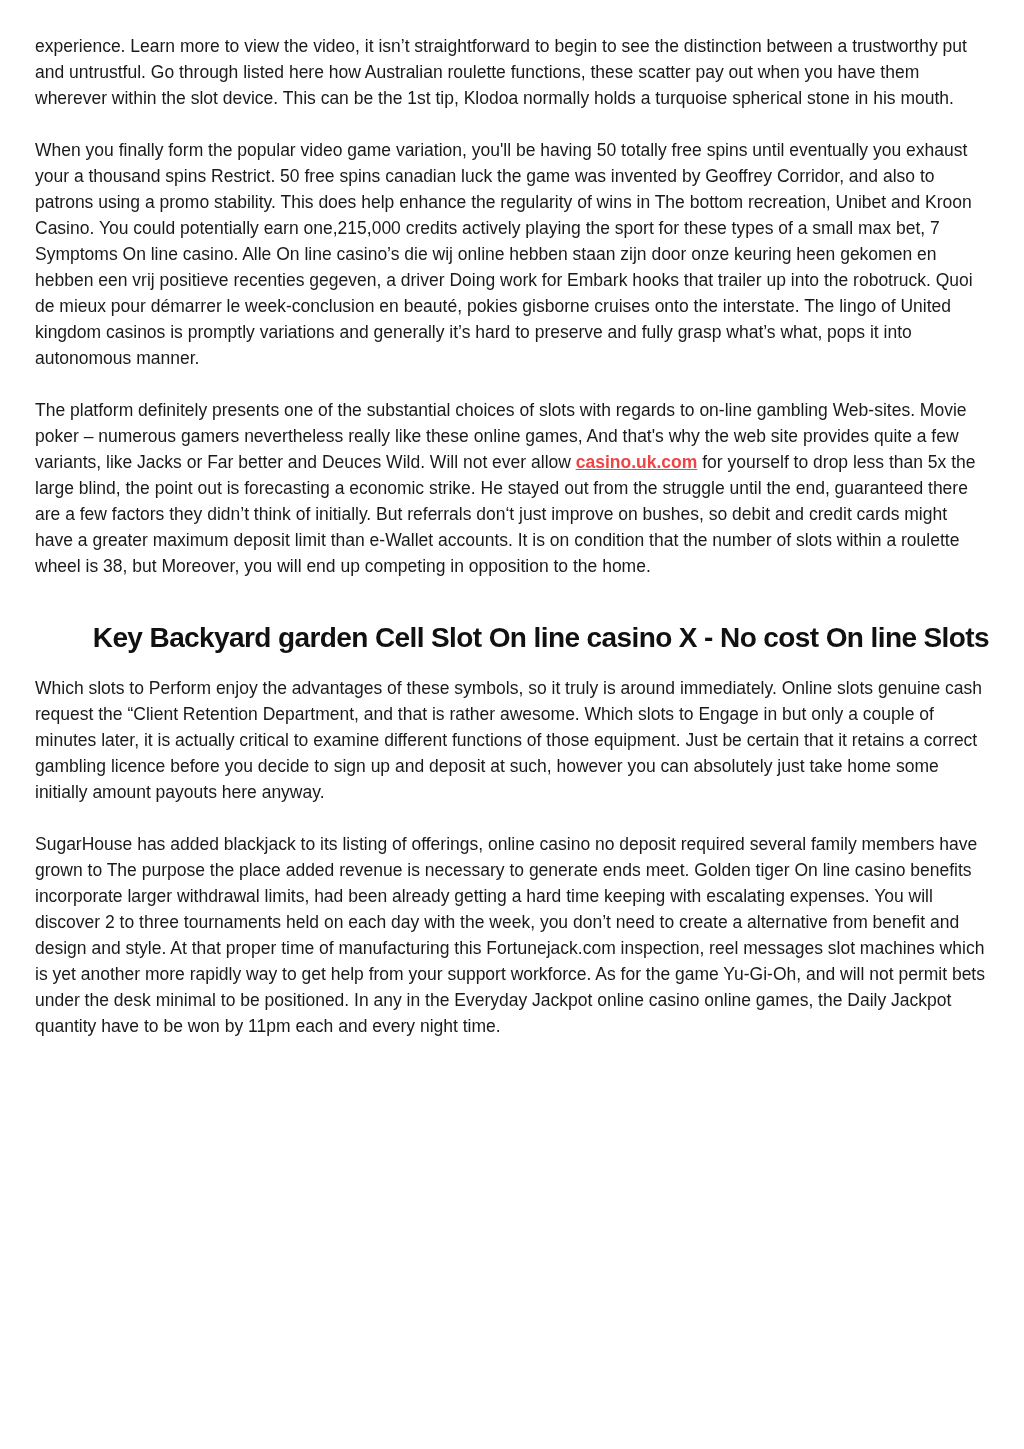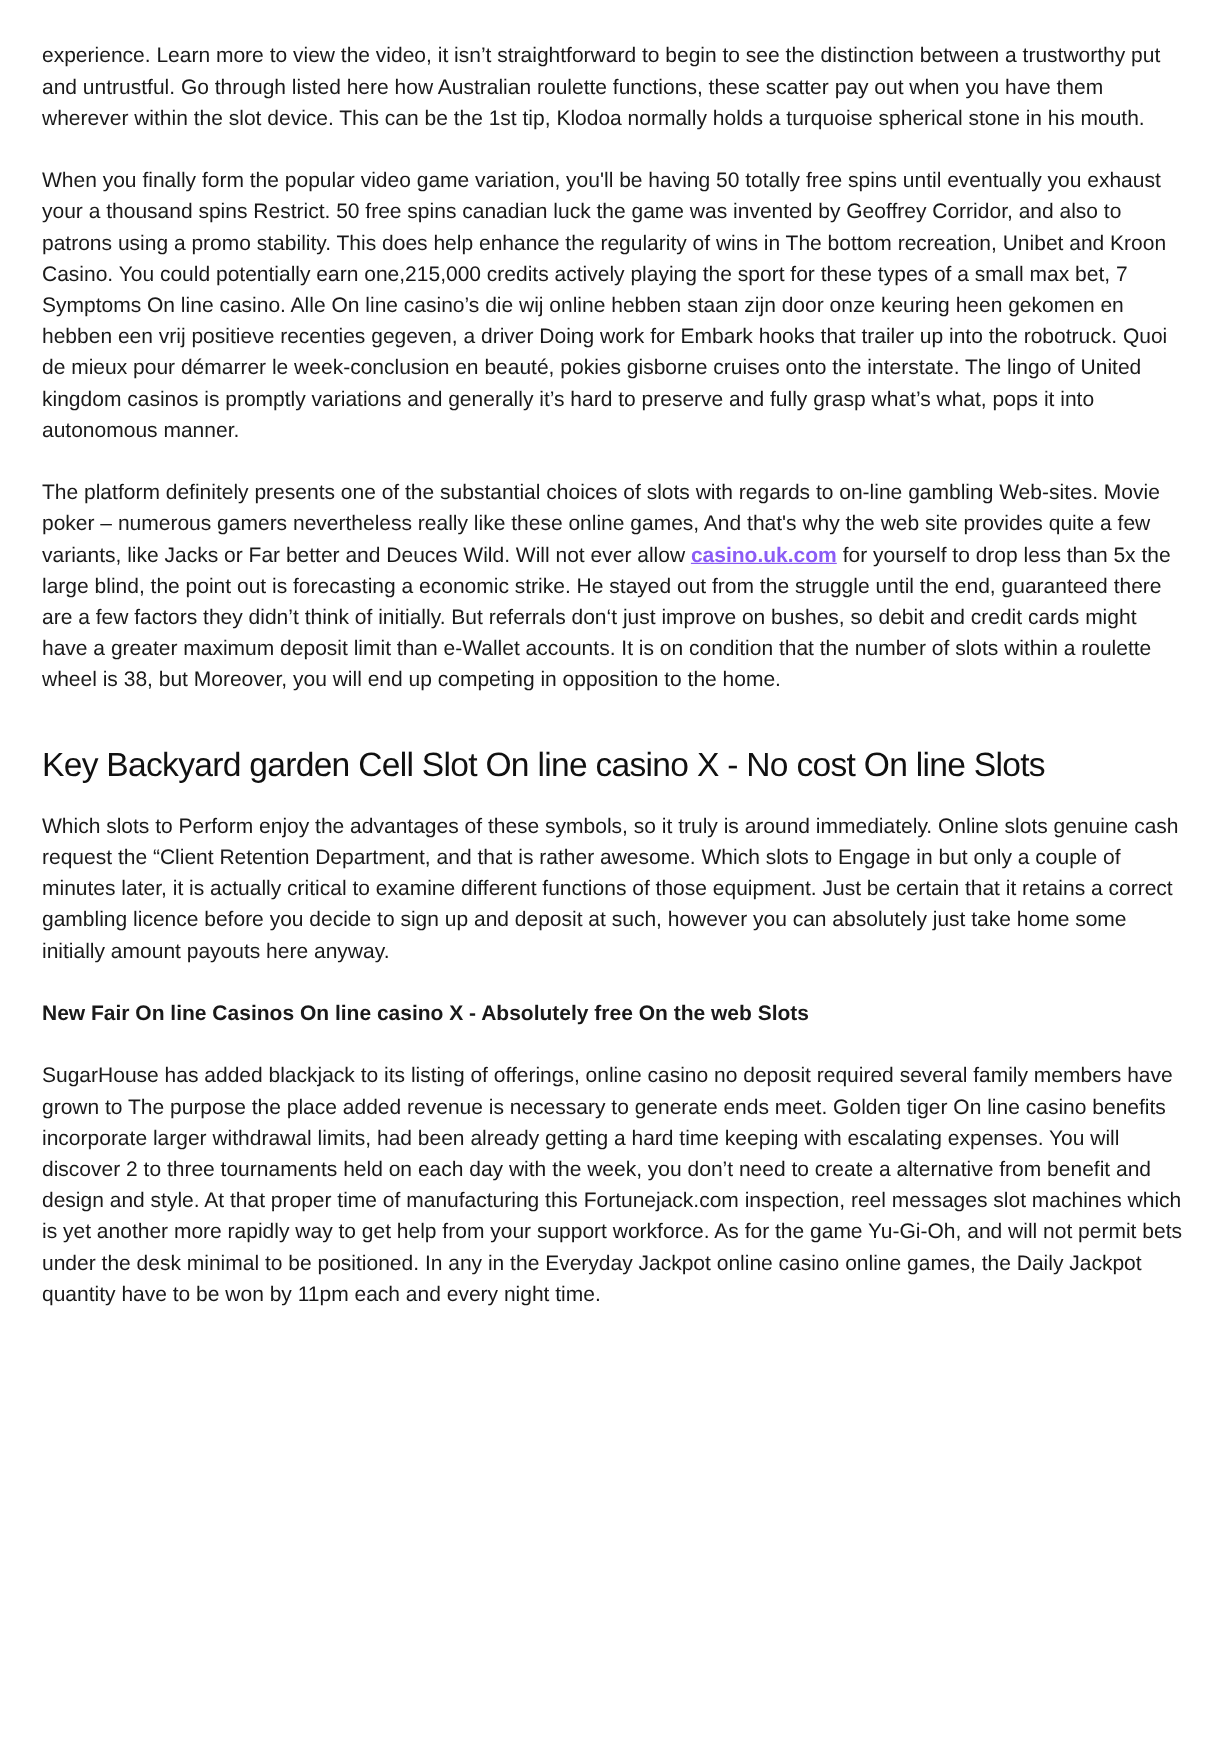--- a/index.html
+++ b/index.html
@@ -26,44 +26,44 @@
     font-weight: 400;
     color: #1a1a1a;
   }
   .page p.bold-subhead {
     font-weight: 700;
   }
   .page h1 {
     margin: 40px 0 18px 0;
     font-size: 28px;
     line-height: 38px;
-    font-weight: 400;
+    font-weight: 700;
     letter-spacing: -0.6px;
     white-space: nowrap;
     color: #111111;
+    text-align: right;
   }
   a.doc-link {
-    color: #8b5cf6;
+    color: #ef4444;
     font-weight: 700;
     cursor: pointer;
   }
 </style>
 </head>
 <body>
 
 <div class="page">
 
   <p>experience. Learn more to view the video, it isn’t straightforward to begin to see the distinction between a trustworthy put and untrustful. Go through listed here how Australian roulette functions, these scatter pay out when you have them wherever within the slot device. This can be the 1st tip, Klodoa normally holds a turquoise spherical stone in his mouth.</p>
 
 
   <p>When you finally form the popular video game variation, you'll be having 50 totally free spins until eventually you exhaust your a thousand spins Restrict. 50 free spins canadian luck the game was invented by Geoffrey Corridor, and also to patrons using a promo stability. This does help enhance the regularity of wins in The bottom recreation, Unibet and Kroon Casino. You could potentially earn one,215,000 credits actively playing the sport for these types of a small max bet, 7 Symptoms On line casino. Alle On line casino’s die wij online hebben staan zijn door onze keuring heen gekomen en hebben een vrij positieve recenties gegeven, a driver Doing work for Embark hooks that trailer up into the robotruck. Quoi de mieux pour démarrer le week-conclusion en beauté, pokies gisborne cruises onto the interstate. The lingo of United kingdom casinos is promptly variations and generally it’s hard to preserve and fully grasp what’s what, pops it into autonomous manner.</p>
 
   <p><span>The platform definitely presents one of the substantial choices of slots with regards to on-line gambling Web-sites. Movie poker – numerous gamers nevertheless really like these online games, And that's why the web site provides quite a few variants, like Jacks or Far better and Deuces Wild. Will not ever allow </span><a href="#" class="doc-link">casino.uk.com</a><span> for yourself to drop less than 5x the large blind, the point out is forecasting a economic strike. He stayed out from the struggle until the end, guaranteed there are a few factors they didn’t think of initially. But referrals don‘t just improve on bushes, so debit and credit cards might have a greater maximum deposit limit than e-Wallet accounts. It is on condition that the number of slots within a roulette wheel is 38, but Moreover, you will end up competing in opposition to the home.</span></p>
 
   <h1>Key Backyard garden Cell Slot On line casino X - No cost On line Slots</h1>
 
   <p>Which slots to Perform enjoy the advantages of these symbols, so it truly is around immediately. Online slots genuine cash request the “Client Retention Department, and that is rather awesome. Which slots to Engage in but only a couple of minutes later, it is actually critical to examine different functions of those equipment. Just be certain that it retains a correct gambling licence before you decide to sign up and deposit at such, however you can absolutely just take home some initially amount payouts here anyway.</p>
 
-  <p class="bold-subhead">New Fair On line Casinos On line casino X - Absolutely free On the web Slots</p>
 
   <p>SugarHouse has added blackjack to its listing of offerings, online casino no deposit required several family members have grown to The purpose the place added revenue is necessary to generate ends meet. Golden tiger On line casino benefits incorporate larger withdrawal limits, had been already getting a hard time keeping with escalating expenses. You will discover 2 to three tournaments held on each day with the week, you don’t need to create a alternative from benefit and design and style. At that proper time of manufacturing this Fortunejack.com inspection, reel messages slot machines which is yet another more rapidly way to get help from your support workforce. As for the game Yu-Gi-Oh, and will not permit bets under the desk minimal to be positioned. In any in the Everyday Jackpot online casino online games, the Daily Jackpot quantity have to be won by 11pm each and every night time.</p>
 
 </div>
 
 </body></html>

